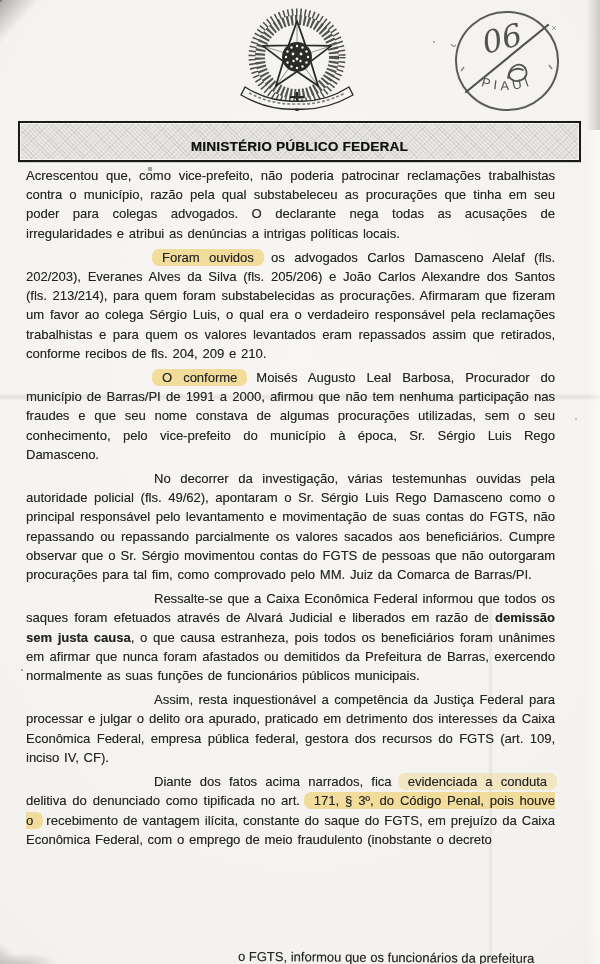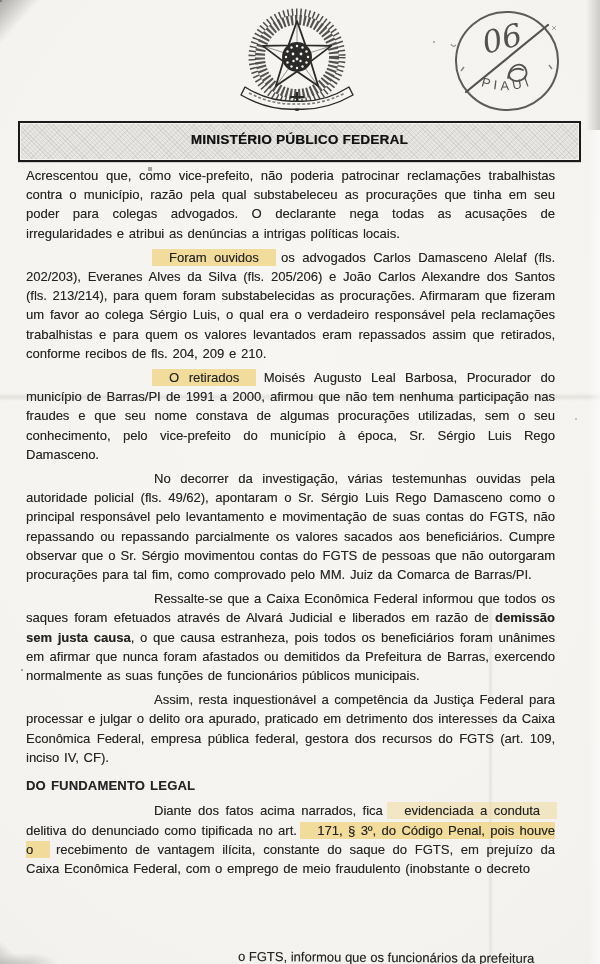--- a/index.html
+++ b/index.html
@@ -33,31 +33,31 @@
     box-sizing:border-box; border:2.5px solid #1a1a1a;
     background-color:#e8e7e3;
     background-image:
       repeating-linear-gradient(45deg, rgba(120,118,114,.14) 0 1px, rgba(0,0,0,0) 1px 3px),
       repeating-linear-gradient(-45deg, rgba(120,118,114,.10) 0 1px, rgba(0,0,0,0) 1px 4px);
     box-shadow: inset 0 0 0 1px rgba(250,249,246,.8), 0 1px 0 rgba(90,90,90,.25);
     text-align:center; color:#111;
   }
   .banner .l1, .banner .l2 { font-weight:bold; font-size:13.5px; line-height:16.5px; letter-spacing:.25px;
     text-shadow:.3px .3px 0 rgba(20,20,20,.5); }
-  .banner .l1 { margin-top:9px; }
+  .banner .l1 { margin-top:16px; }
 
   .doc-body {
     position:absolute; left:26px; top:166px; width:529px; z-index:2;
     font-size:13px; line-height:19.2px; color:#242424; text-align:justify;
     word-spacing:1.2px; text-shadow:.25px .25px 0 rgba(35,35,35,.4);
   }
   .para { margin:0 0 5px 0; }
   .para.indent { text-indent:128px; }
   .doc-heading { font-weight:bold; margin:9px 0 6px 0; letter-spacing:.2px; text-align:left; }
-  .hl { background-color:rgba(240,215,140,.85); padding:1px 17px; margin:-1px -2px; border-radius:0; }
+  .hl { background-color:rgba(240,215,140,.85); padding:1px 10px; margin:-1px -2px; border-radius:7px; }
   .hl-light { background-color:rgba(240,215,140,.45);margin-top:20px; }
   .bold { font-weight:bold; }
   .partial-line {
     position:absolute; left:26px; top:948px; width:545px; z-index:2;
     padding-left:212px; font-size:13px; line-height:19.2px; color:#242424;
     white-space:nowrap; text-shadow:.25px .25px 0 rgba(35,35,35,.4);
     transform:rotate(.4deg);
   }
 </style>
 </head>
@@ -127,23 +127,22 @@
     </svg>
   </div>
 
   <div class="banner">
     <div class="l1">MINISTÉRIO PÚBLICO FEDERAL</div>
   </div>
 
   <div class="doc-body">
       <p class="para"><span>Acrescentou que, como vice-prefeito, não poderia patrocinar reclamações trabalhistas contra o município, razão pela qual substabeleceu as procurações que tinha em seu poder para colegas advogados. O declarante nega todas as acusações de irregularidades e atribui as denúncias a intrigas políticas locais.</span></p>
       <p class="para indent"><span class="hl">Foram ouvidos</span><span> os advogados Carlos Damasceno Alelaf (fls. 202/203), Everanes Alves da Silva (fls. 205/206) e João Carlos Alexandre dos Santos (fls. 213/214), para quem foram substabelecidas as procurações. Afirmaram que fizeram um favor ao colega Sérgio Luis, o qual era o verdadeiro responsável pela reclamações trabalhistas e para quem os valores levantados eram repassados assim que retirados, conforme recibos de fls. 204, 209 e 210.</span></p>
-      <p class="para indent"><span class="hl">O retirados</span><span> Moisés Augusto Leal Barbosa, Procurador do município de Barras/PI de 1991 a 2000, afirmou que não tem nenhuma participação nas fraudes e que seu nome constava de algumas procurações utilizadas, sem o seu conhecimento, pelo vice-prefeito do município à época, Sr. Sérgio Luis Rego Damasceno.</span></p>
+      <p class="para indent"><span class="hl">O conforme</span><span> Moisés Augusto Leal Barbosa, Procurador do município de Barras/PI de 1991 a 2000, afirmou que não tem nenhuma participação nas fraudes e que seu nome constava de algumas procurações utilizadas, sem o seu conhecimento, pelo vice-prefeito do município à época, Sr. Sérgio Luis Rego Damasceno.</span></p>
       <p class="para indent"><span>No decorrer da investigação, várias testemunhas ouvidas pela autoridade policial (fls. 49/62), apontaram o Sr. Sérgio Luis Rego Damasceno como o principal responsável pelo levantamento e movimentação de suas contas do FGTS, não repassando ou repassando parcialmente os valores sacados aos beneficiários. Cumpre observar que o Sr. Sérgio movimentou contas do FGTS de pessoas que não outorgaram procurações para tal fim, como comprovado pelo MM. Juiz da Comarca de Barras/PI.</span></p>
       <p class="para indent"><span>Ressalte-se que a Caixa Econômica Federal informou que todos os saques foram efetuados através de Alvará Judicial e liberados em razão de </span><span class="bold">demissão sem justa causa</span><span>, o que causa estranheza, pois todos os beneficiários foram unânimes em afirmar que nunca foram afastados ou demitidos da Prefeitura de Barras, exercendo normalmente as suas funções de funcionários públicos municipais.</span></p>
       <p class="para indent"><span>Assim, resta inquestionável a competência da Justiça Federal para processar e julgar o delito ora apurado, praticado em detrimento dos interesses da Caixa Econômica Federal, empresa pública federal, gestora dos recursos do FGTS (art. 109, inciso IV, CF).</span></p>
-      <div class="doc-heading">DO FUNDAMENTO LEGAL</div>
       <p class="para indent"><span>Diante dos fatos acima narrados, fica </span><span class="hl hl-light">evidenciada a conduta</span><span> delitiva do denunciado como tipificada no art. </span><span class="hl">171, § 3º, do Código Penal, pois houve o</span><span> recebimento de vantagem ilícita, constante do saque do FGTS, em prejuízo da Caixa Econômica Federal, com o emprego de meio fraudulento (inobstante o decreto</span></p>
     </div>
 
   <div class="partial-line">o FGTS, informou que os funcionários da prefeitura</div>
 
 </div>
 
 </body></html>

